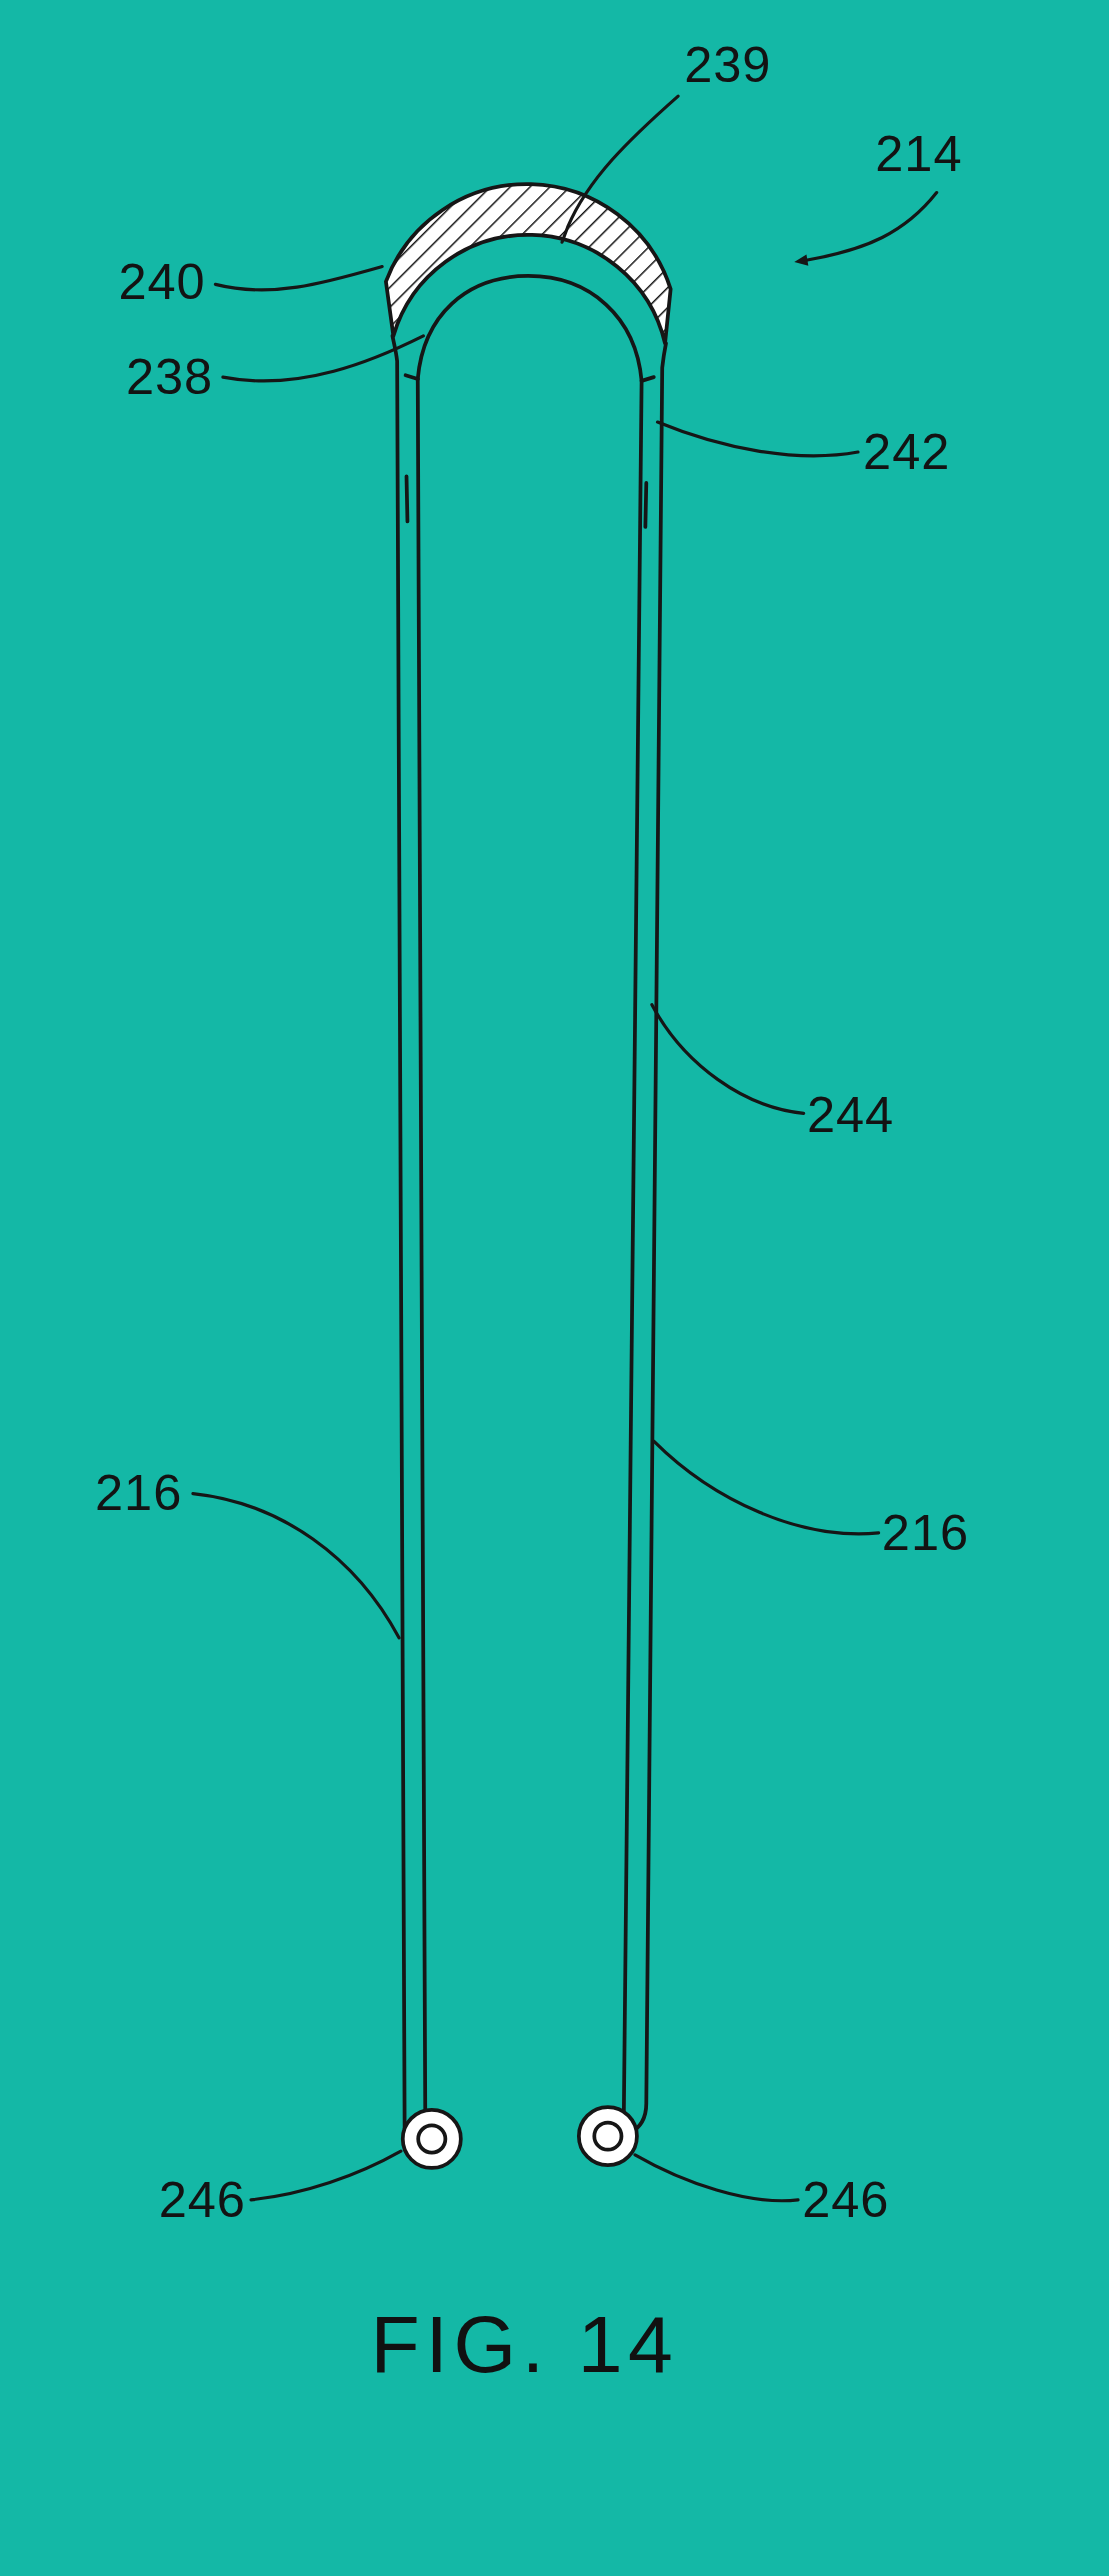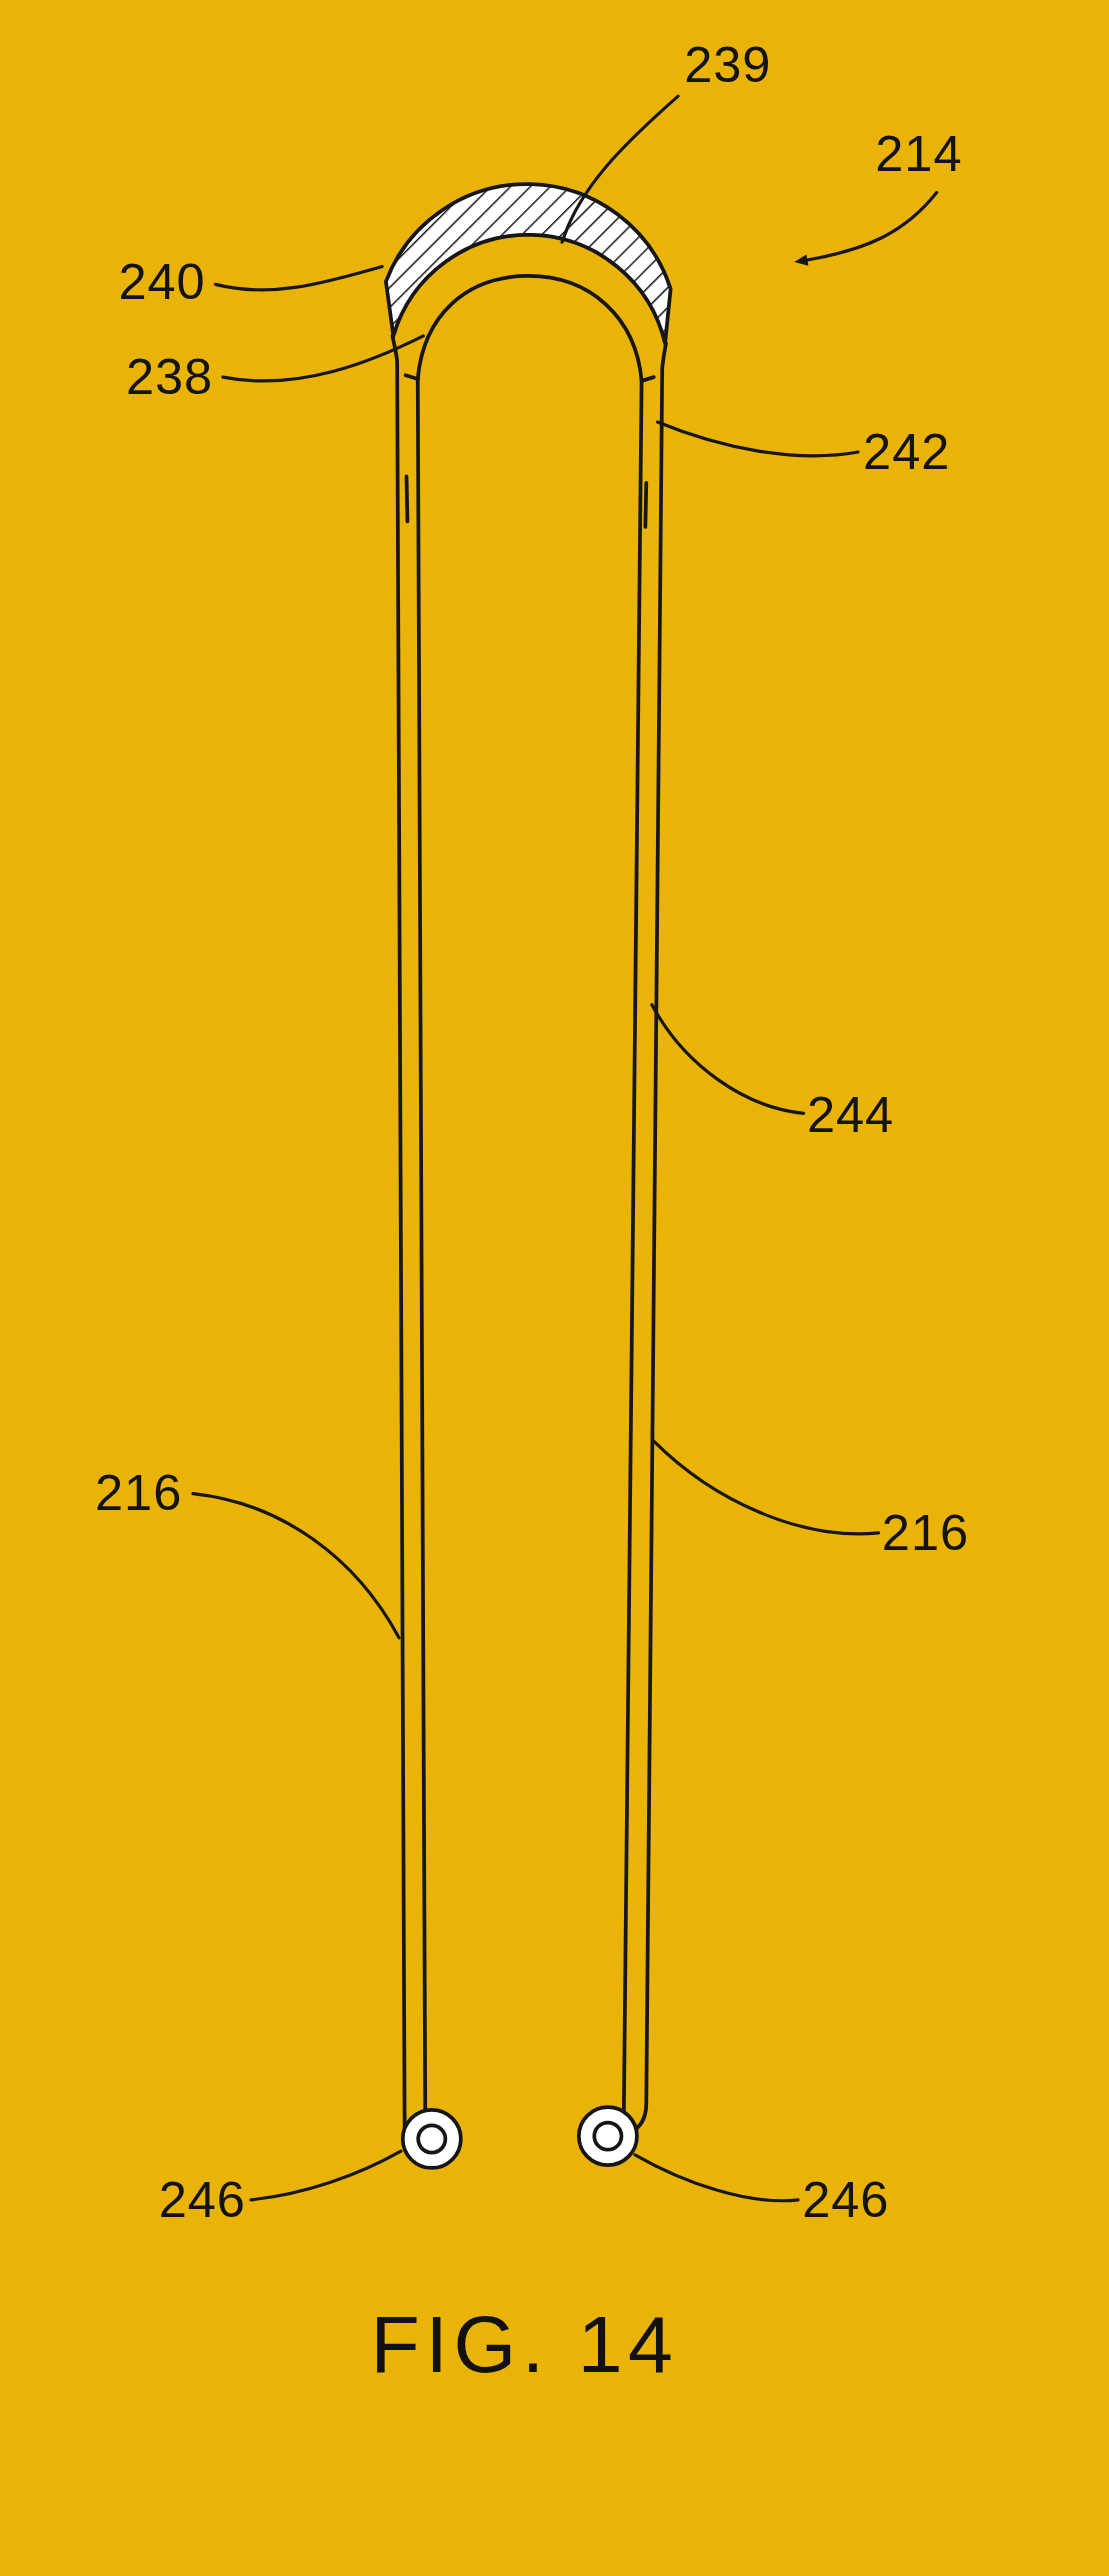--- a/index.html
+++ b/index.html
@@ -4,21 +4,21 @@
 <style>
   html, body {
     margin: 0;
     padding: 0;
     background: #ffffff;
   }
   .page {
     position: relative;
     width: 1109px;
     height: 2576px;
-    background: #eab308;
+    background: #14b8a6;
     overflow: hidden;
     font-family: "Liberation Sans", sans-serif;
   }
   svg {
     display: block;
   }
   .outline {
     fill: none;
     stroke: #161616;
     stroke-width: 4;

